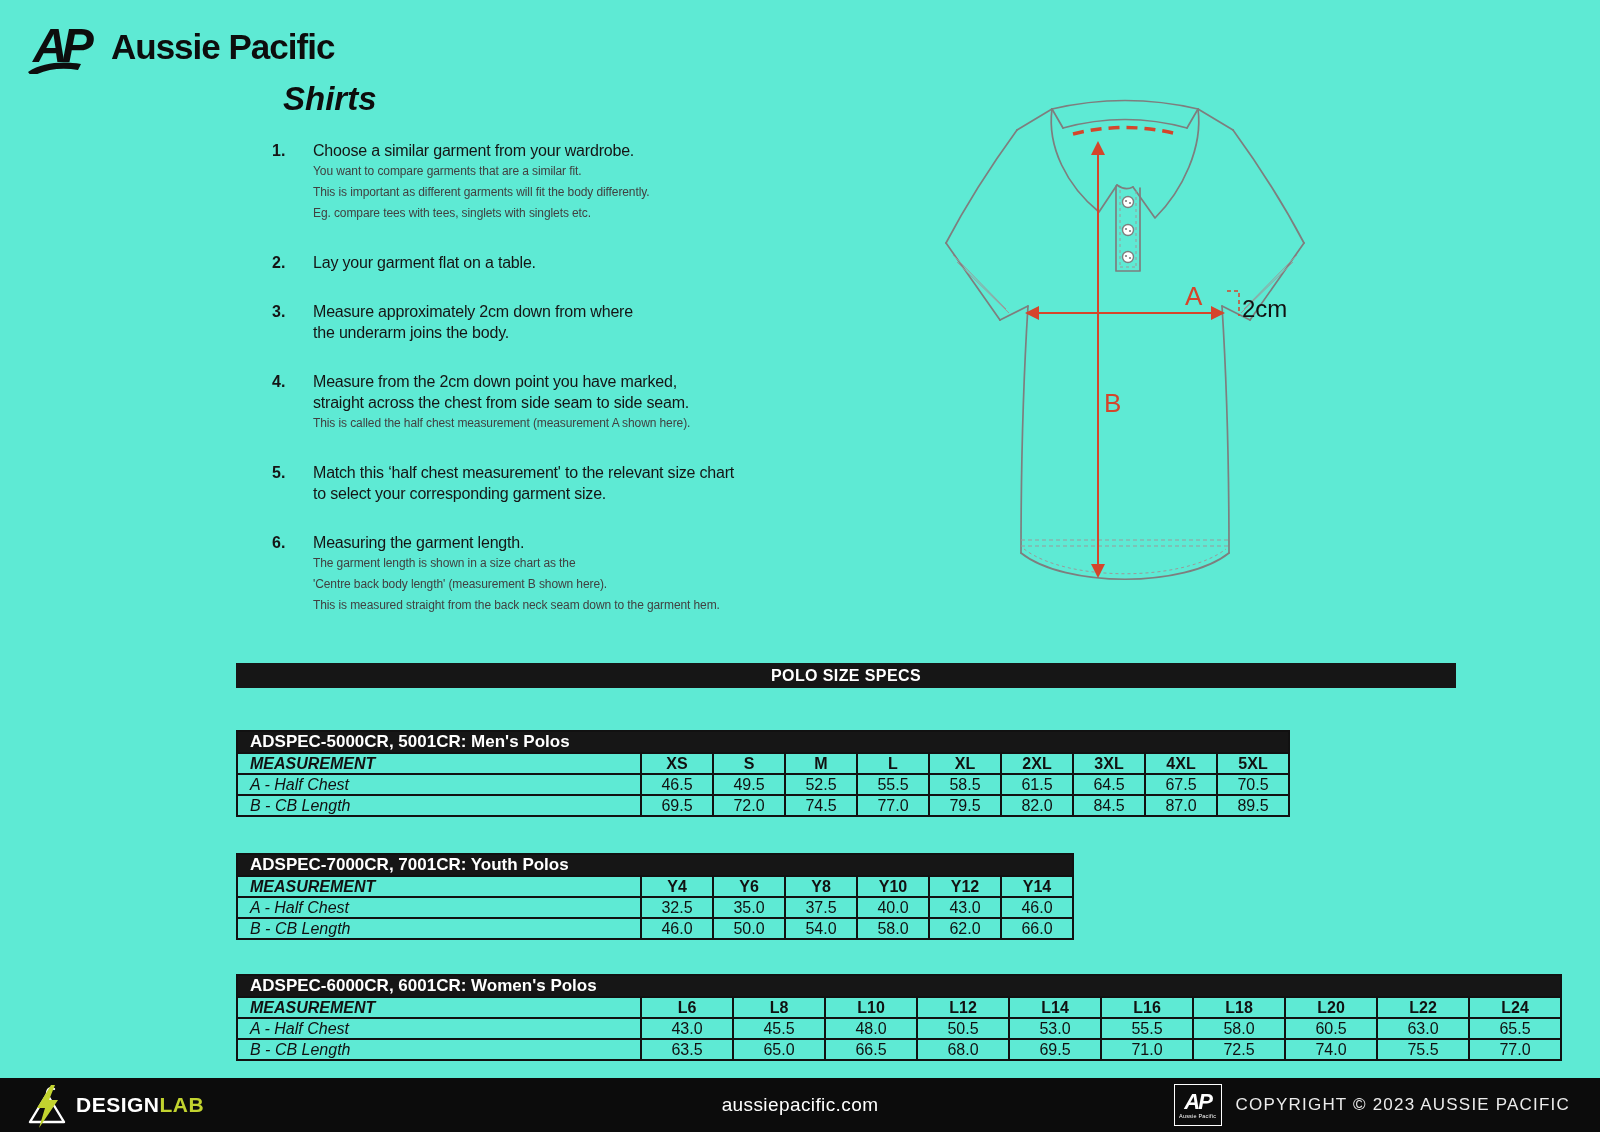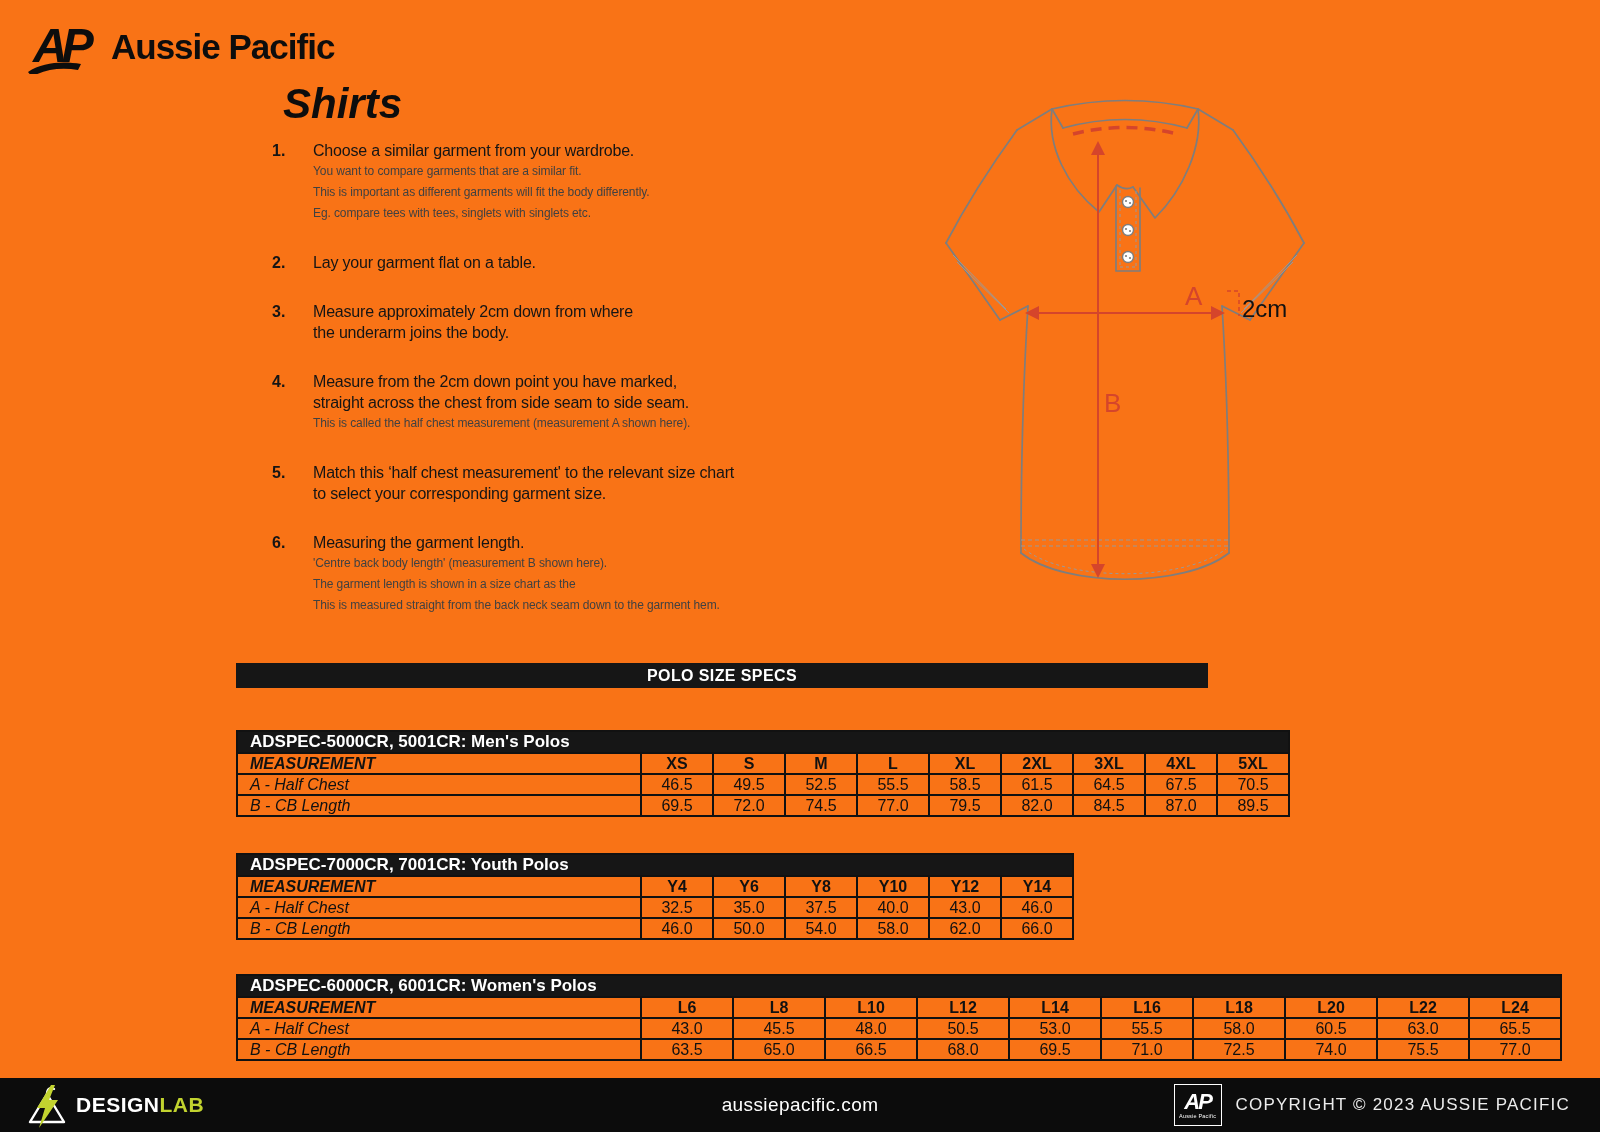--- a/index.html
+++ b/index.html
@@ -3,45 +3,45 @@
 <meta charset="utf-8">
 <style>
   :root{
     --accent:#d5452b;
     --lab-green:#c2d32f;
     --bar-black:#161616;
     --footer-black:#0c0c0c;
   }
   *{margin:0;padding:0;box-sizing:border-box;}
   html,body{background:#ffffff;}
-  .page{position:relative;width:1600px;height:1132px;background:#f97316;overflow:hidden;
+  .page{position:relative;width:1600px;height:1132px;background:#5eead4;overflow:hidden;
         font-family:"Liberation Sans",sans-serif;color:#111;}
 
   
   .brand{position:absolute;left:27px;top:20px;display:flex;align-items:flex-start;gap:12px;}
   .brand-name{font-size:35px;font-weight:bold;letter-spacing:-1px;color:#0d0d0d;line-height:54px;}
-  .page-title{position:absolute;left:283px;top:80px;font-size:42px;font-style:italic;
+  .page-title{position:absolute;left:283px;top:80px;font-size:33px;font-style:italic;
               font-weight:bold;color:#0d0d0d;}
 
   
   .instructions{position:absolute;left:272px;top:140px;width:660px;}
   .instr{display:flex;margin-bottom:28px;}
   .instr .num{width:41px;flex:0 0 41px;font-weight:bold;font-size:16px;line-height:21px;color:#151515;}
   .instr .b{font-weight:normal;font-size:16px;line-height:21px;letter-spacing:-0.2px;color:#151515;}
   .instr .n{font-size:12px;line-height:21px;letter-spacing:-0.1px;color:#414141;}
 
   
   .diagram{position:absolute;left:905px;top:85px;width:410px;height:510px;}
   .accent-stroke{stroke:var(--accent);}
   .accent-fill{fill:var(--accent);}
   .accent-text{fill:var(--accent);font-size:26px;font-family:"Liberation Sans",sans-serif;}
   .dim-text{fill:#111;font-size:24px;font-family:"Liberation Sans",sans-serif;}
 
   
-  .banner{position:absolute;left:236px;top:663px;width:972px;height:25px;background:var(--bar-black);
+  .banner{position:absolute;left:236px;top:663px;width:1220px;height:25px;background:var(--bar-black);
           color:#fff;font-weight:bold;font-size:16px;letter-spacing:.4px;
           display:flex;align-items:center;justify-content:center;}
 
   
   .spec-table{position:absolute;left:236px;}
   .spec-table.t0{top:714px;}
   .spec-table.t1{top:837px;}
   .spec-table.t2{top:958px;}
   .spec-table table{border-collapse:collapse;table-layout:fixed;margin-top:16px;}
   .spec-table td{border:2px solid #111;height:21px;font-size:16px;text-align:center;
@@ -119,22 +119,22 @@
         <div class="num">5.</div>
         <div>
           <div class="b">Match this ‘half chest measurement' to the relevant size chart</div>
           <div class="b">to select your corresponding garment size.</div>
         </div>
       </div>
       <div class="instr">
         <div class="num">6.</div>
         <div>
           <div class="b">Measuring the garment length.</div>
+          <div class="n">The garment length is shown in a size chart as the</div>
           <div class="n">'Centre back body length' (measurement B shown here).</div>
-          <div class="n">The garment length is shown in a size chart as the</div>
           <div class="n">This is measured straight from the back neck seam down to the garment hem.</div>
         </div>
       </div>
     </div>
 
   <div class="diagram">
     <svg width="410" height="510" viewBox="0 0 410 510">
       <g fill="none" stroke="#7e7e7e" stroke-width="1.7" stroke-linejoin="round" stroke-linecap="round">
 
         <path d="M147,24 Q220,7 293,24"></path>

